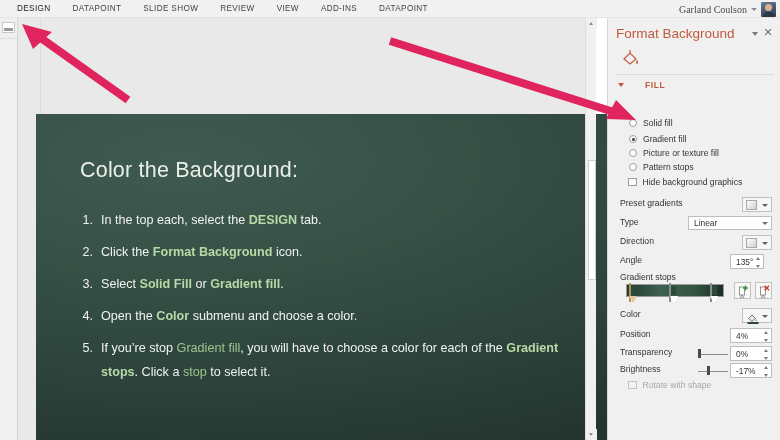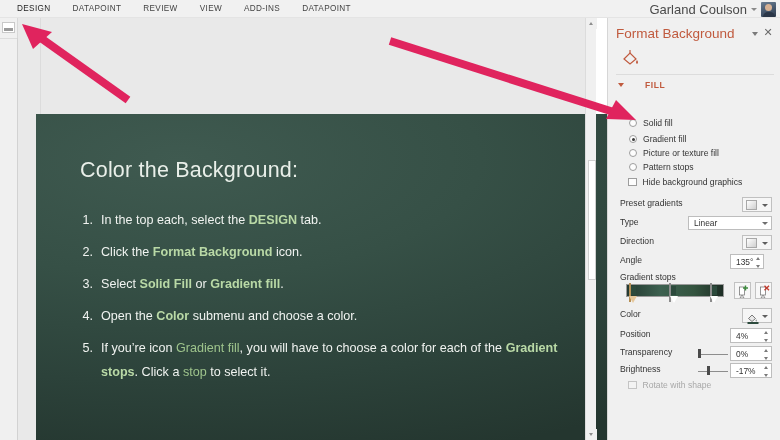--- a/index.html
+++ b/index.html
@@ -20,21 +20,21 @@
   .ribbon-tabs { display: flex; align-items: center; height: 18px; padding-left: 6px; }
   .ribbon-tab {
     font-size: 8.2px; color: #444; letter-spacing: .35px;
     padding: 0 11px; line-height: 18px; white-space: nowrap; cursor: default;
   }
   .ribbon-tab.active { color: #262626; }
   .user-zone {
     position: absolute; right: 4px; top: 0; height: 18px;
     display: flex; align-items: center; gap: 4px;
   }
-  .user-name { font-size: 13px; color: #4a4a4a; white-space: nowrap; }
+  .user-name { font-size: 10px; color: #4a4a4a; white-space: nowrap; font-family: Liberation Serif, serif; }
   .user-caret {
     width: 0; height: 0; border-left: 3px solid transparent;
     border-right: 3px solid transparent; border-top: 3.5px solid #8a8a8a;
   }
   .avatar {
     width: 15px; height: 15px; border-radius: 1px; overflow: hidden;
     background: linear-gradient(160deg, #6d7f93 0%, #45566b 55%, #2e3c4c 100%);
     position: relative;
   }
   .avatar::after {
@@ -255,20 +255,21 @@
 </style>
 </head>
 <body>
 
 <div id="app">
 
   <div class="ribbon">
     <div class="ribbon-tabs" id="ribbon-tabs">
         <div class="ribbon-tab active">DESIGN</div>
         <div class="ribbon-tab">DATAPOINT</div>
+        <div class="ribbon-tab">SLIDE SHOW</div>
         <div class="ribbon-tab">REVIEW</div>
         <div class="ribbon-tab">VIEW</div>
         <div class="ribbon-tab">ADD-INS</div>
         <div class="ribbon-tab">DATAPOINT</div>
       </div>
     <div class="user-zone">
       <span class="user-name">Garland Coulson</span>
       <span class="user-caret"></span>
       <span class="avatar"></span>
     </div>
@@ -297,21 +298,21 @@
           <div class="li">
             <span class="li-num">3.</span>
             <span class="li-text"><span>Select </span><span class="kw">Solid Fill</span><span> or </span><span class="kw">Gradient fill</span><span>.</span></span>
           </div>
           <div class="li">
             <span class="li-num">4.</span>
             <span class="li-text"><span>Open the </span><span class="kw">Color</span><span> submenu and choose a color.</span></span>
           </div>
           <div class="li">
             <span class="li-num">5.</span>
-            <span class="li-text"><span>If you’re icon </span><span class="kw-soft">Gradient fill</span><span>, you will have to choose a color for each of the </span><span class="kw">Gradient stops</span><span>.  Click a </span><span class="kw-soft">stop</span><span> to select it.</span></span>
+            <span class="li-text"><span>If you’re stop </span><span class="kw-soft">Gradient fill</span><span>, you will have to choose a color for each of the </span><span class="kw">Gradient stops</span><span>.  Click a </span><span class="kw-soft">stop</span><span> to select it.</span></span>
           </div>
         </div>
     </div>
 
     <div class="v-scroll">
       <div class="v-scroll-up">
           <span class="tri-up"></span>
         </div>
       <div class="v-scroll-thumb"></div>
       <div class="v-scroll-dn">

